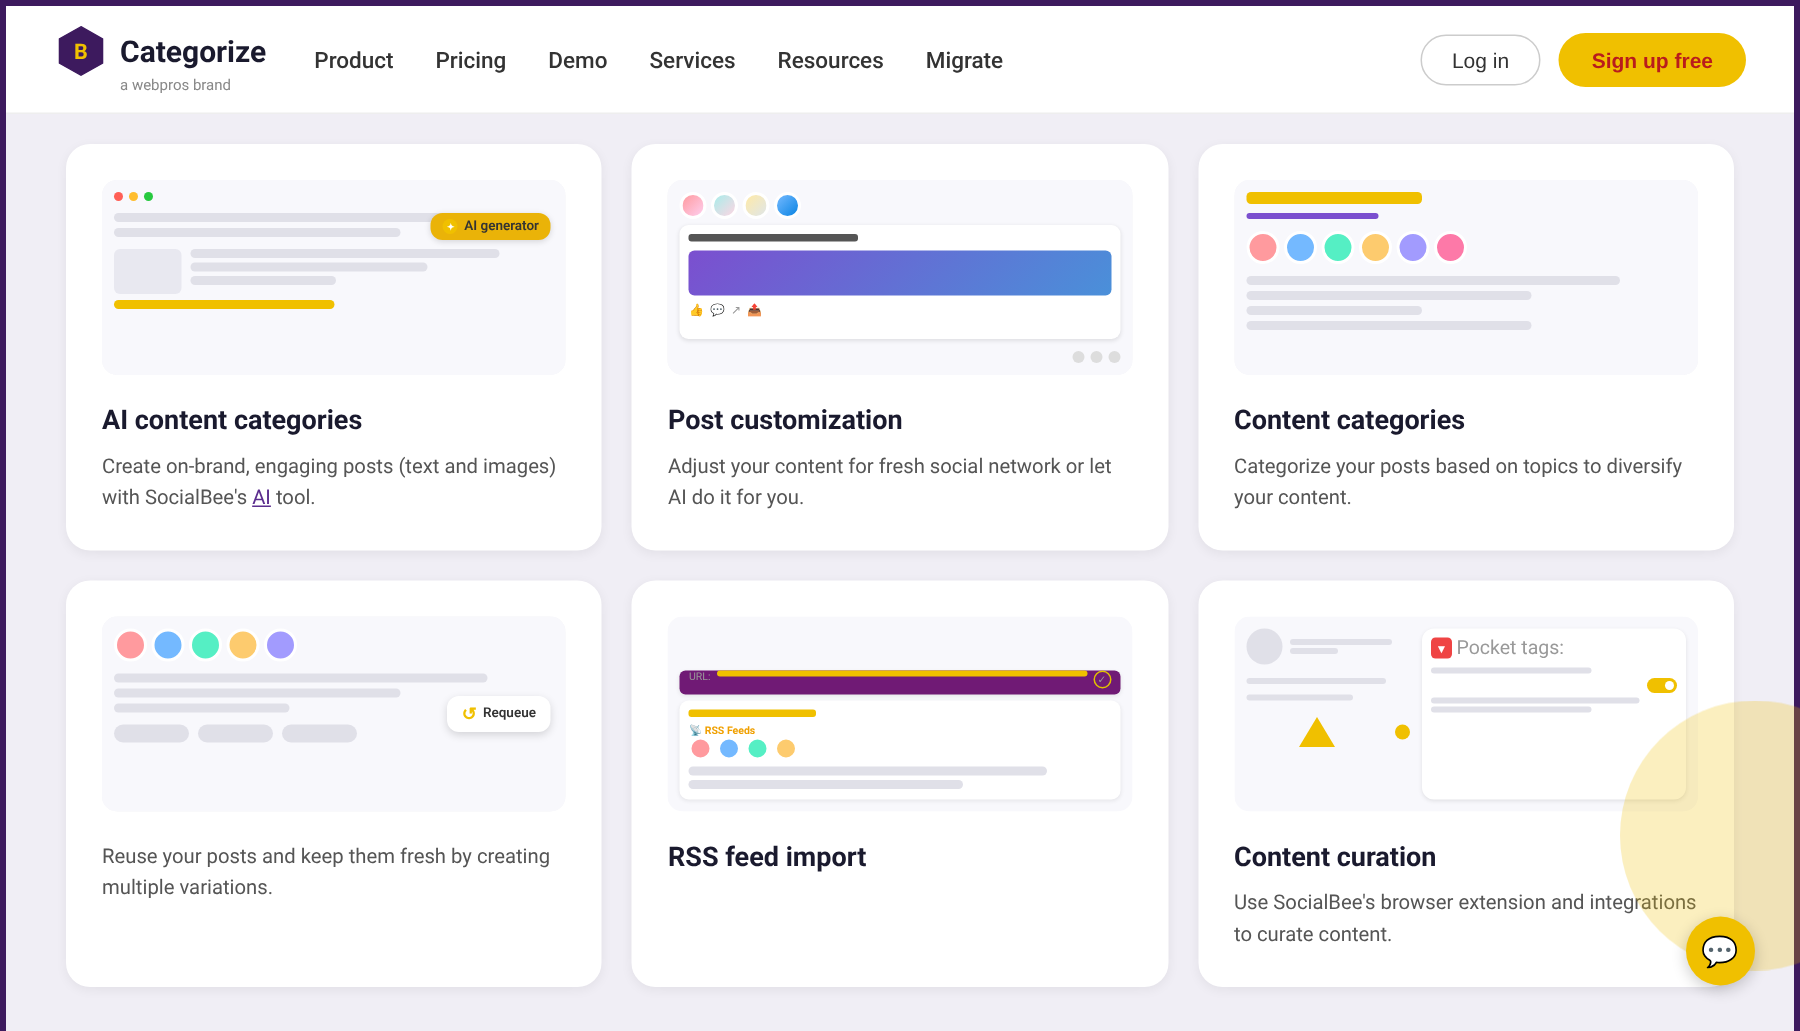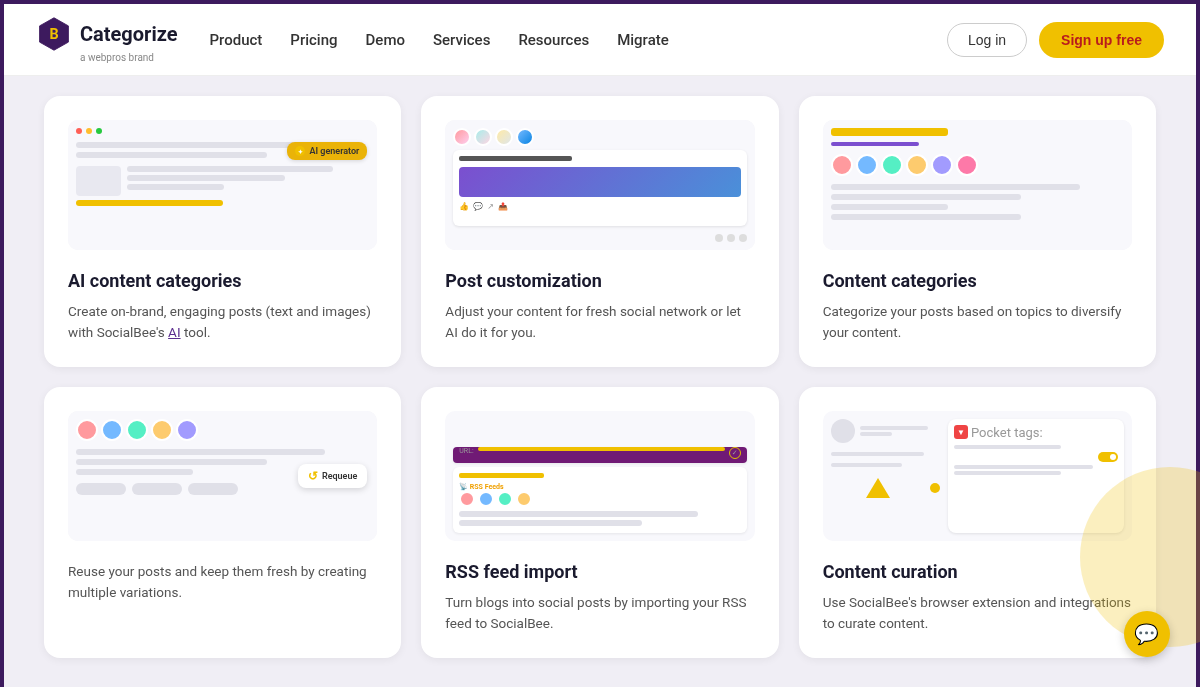--- a/index.html
+++ b/index.html
@@ -530,21 +530,20 @@
               <div class="avatar-circle" style="background:#74b9ff;width:16px;height:16px;"></div>
               <div class="avatar-circle" style="background:#55efc4;width:16px;height:16px;"></div>
               <div class="avatar-circle" style="background:#fdcb6e;width:16px;height:16px;"></div>
             </div>
             <div class="mock-line long" style="margin-bottom:3px;"></div>
             <div class="mock-line med"></div>
           </div>
         </div>
       </div>
       <h3 class="card-title">RSS feed import</h3>
-      <p class="card-desc">Turn blogs into social posts by importing your RSS feed to SocialBee.</p>
     </div>
 
     <div class="card">
       <div class="card-image">
         <div class="mockup-curation">
           <div class="curation-left">
             <div style="display:flex;gap:5px;align-items:center;margin-bottom:4px;">
               <div style="width:24px;height:24px;background:#e0e0e8;border-radius:50%;"></div>
               <div style="flex:1;">
                 <div class="mock-line long" style="height:4px;margin-bottom:2px;"></div>

